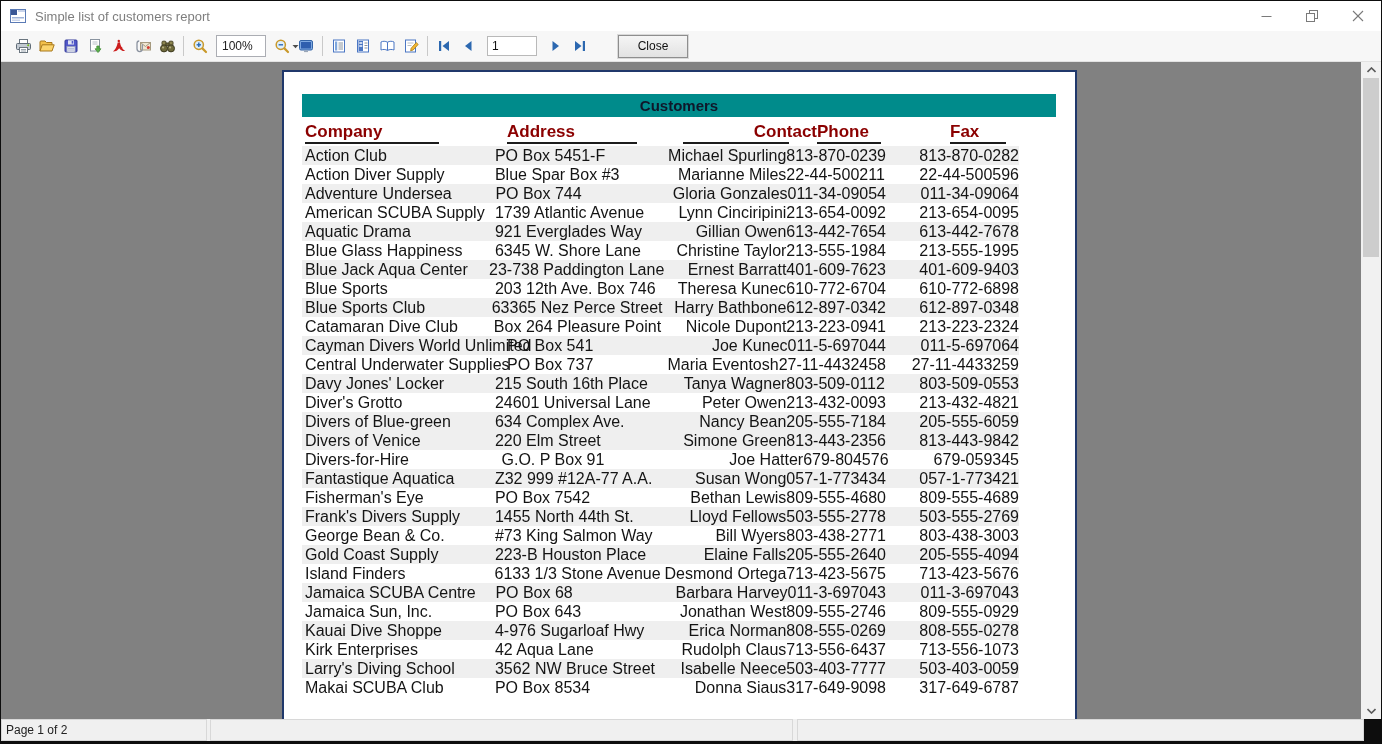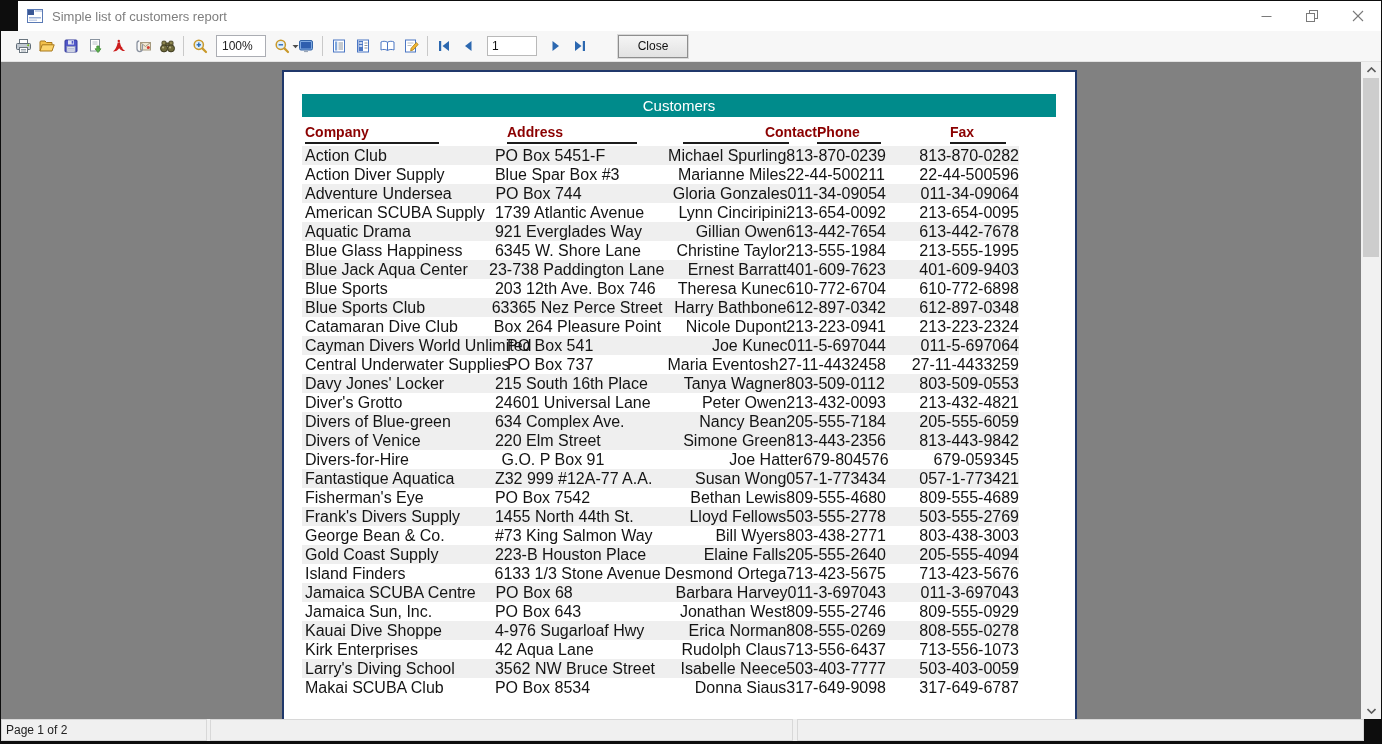--- a/index.html
+++ b/index.html
@@ -1,21 +1,21 @@
 <!DOCTYPE html>
 <html><head>
 <meta charset="utf-8">
 <style>
   html,body{margin:0;padding:0;background:#3c3c3c;}
   .window{position:relative;width:1382px;height:744px;background:#0d0d0d;
           font-family:"Liberation Sans",sans-serif;overflow:hidden;}
 
   
   .titlebar{position:absolute;top:1px;left:1px;right:1px;height:30px;background:#ffffff;
-            display:flex;align-items:center;margin-left:17px;}
+            display:flex;align-items:center;}
   .app-icon{margin-left:9px;flex:0 0 auto;}
   .title-text{margin-left:9px;font-size:13px;color:#7e7e7e;white-space:nowrap;}
   .caption-buttons{margin-left:auto;display:flex;height:100%;}
   .caption-btn{width:46px;height:100%;display:flex;align-items:center;justify-content:center;}
 
   
   .toolbar{position:absolute;top:31px;left:1px;right:1px;height:31px;background:#f7f7f7;
            border-bottom:1px solid #e2e2e2;display:flex;align-items:center;
            padding-left:10px;box-sizing:border-box;}
   .tbtn{width:24px;height:25px;display:flex;align-items:center;justify-content:center;border-radius:2px;}
@@ -28,23 +28,23 @@
               margin:0 7px;font-family:"Liberation Sans",sans-serif;color:#111;}
   .close-btn{margin-left:26px;width:70px;height:23px;font-size:12px;color:#111;
              background:linear-gradient(#f5f5f5,#e2e2e2);border:1px solid #8e8e8e;
              box-shadow:0 0 0 1px #d9d9d9;font-family:"Liberation Sans",sans-serif;}
 
   
   .preview{position:absolute;top:62px;left:1px;right:21px;bottom:25px;background:#818181;overflow:hidden;}
   .page{position:absolute;left:281px;top:8px;width:791px;height:980px;background:#ffffff;
         border:2px solid #20386b;}
   .band{position:absolute;left:18px;top:22px;width:754px;height:23px;background:#008b8b;
-        color:#ffffff;font-weight:normal;font-size:15px;text-align:center;line-height:23px;}
+        color:#0f172a;font-weight:bold;font-size:15px;text-align:center;line-height:23px;}
   .header-row{position:absolute;left:21px;top:53px;display:flex;}
-  .hcell{font-weight:bold;font-size:14px;color:#8b0000;line-height:14px;}
+  .hcell{font-weight:bold;font-size:17px;color:#8b0000;line-height:14px;}
   .hline{height:0;border-top:2px solid #1c1c1c;margin-top:3px;}
   .c0{width:202px;} .c1{width:176px;} .c2{width:134px;text-align:right;} .c3{width:95px;} .c4{flex:1;margin-left:38px;}
   .rows{position:absolute;left:18px;top:74px;width:717px;}
   .report-row{display:flex;height:19px;align-items:center;font-size:16px;color:#141414;
               padding-left:3px;box-sizing:border-box;white-space:nowrap;}
   .report-row.striped{background:#efefef;}
   .cell{overflow:visible;}
 
   
   .vscroll{position:absolute;top:62px;right:1px;width:20px;bottom:25px;background:#f1f1f1;}

